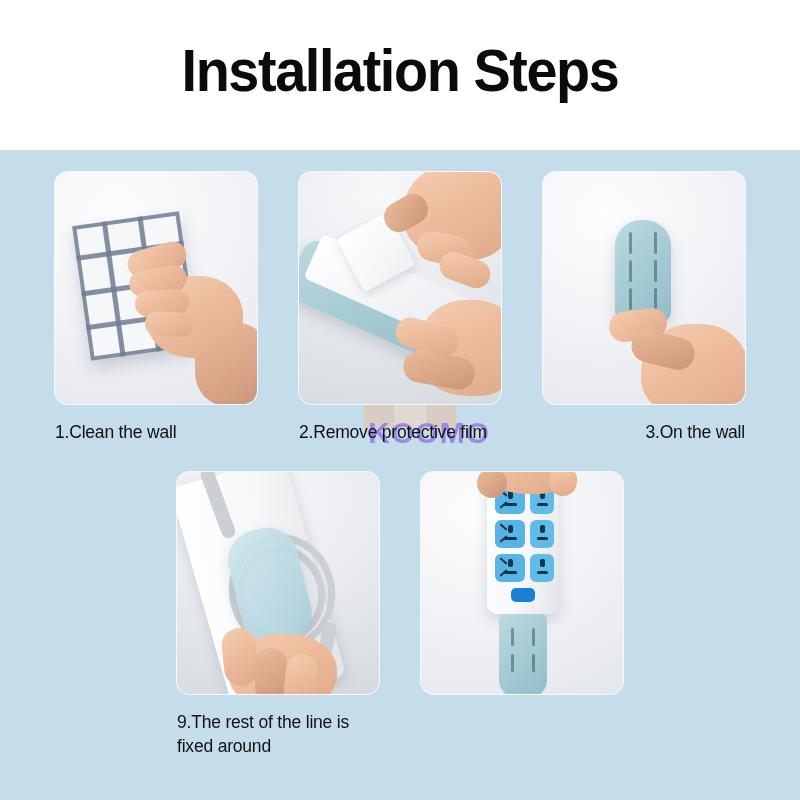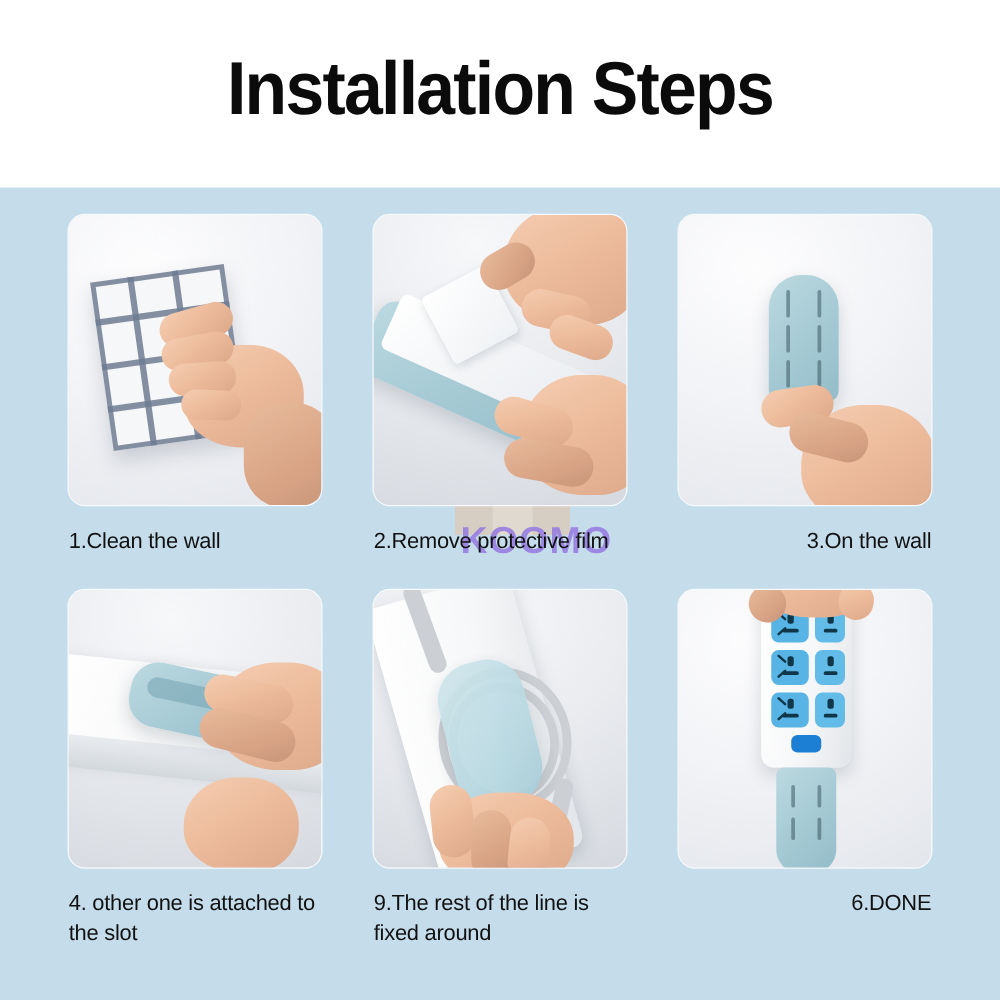--- a/index.html
+++ b/index.html
@@ -342,43 +342,20 @@
             </div>
           </div>
         </div>
         <div class="caption centered">3.On the wall</div>
       </div>
 
     </div>
 
     <div class="step-row" id="step-row-2">
 
-      <div class="step-cell">
-        <div class="photo-card r2">
-          <div class="scene">
-            <div class="wall-grey"></div>
-
-            <div class="strip-body soft-shadow" style="left:-24px; top:62px; width:250px; height:78px; transform:rotate(6deg);"></div>
-            <div style="position:absolute; left:-24px; top:126px; width:250px; height:26px; transform:rotate(6deg);
-                        background:linear-gradient(180deg,#e9ecef,#d3d8dd); border-radius:0 0 10px 10px;"></div>
-
-            <div class="teal soft-shadow" style="position:absolute; left:48px; top:66px; width:122px; height:52px; border-radius:22px; transform:rotate(12deg);"></div>
-            <div style="position:absolute; left:62px; top:78px; width:94px; height:16px; border-radius:8px; transform:rotate(12deg);
-                        background:rgba(120,165,180,0.6);"></div>
-
-            <div>
-              <div class="palm skin" style="left:118px; top:58px; width:104px; height:86px;"></div>
-              <div class="finger skin" style="left:108px; top:72px; width:72px; height:30px; transform:rotate(12deg);"></div>
-              <div class="finger skin-dk" style="left:104px; top:100px; width:78px; height:32px; transform:rotate(14deg);"></div>
-              <div class="palm skin" style="left:92px; top:150px; width:92px; height:76px;"></div>
-            </div>
-          </div>
-        </div>
-        <div class="caption">4. other one is attached to the slot</div>
-      </div>
 
       <div class="step-cell">
         <div class="photo-card r2">
           <div class="scene">
             <div class="wall-grey"></div>
 
             <div class="strip-body soft-shadow" style="left:22px; top:-4px; width:118px; height:228px; transform:rotate(-16deg); transform-origin:center;"></div>
 
             <div class="cable" style="left:52px; top:62px; width:92px; height:102px; transform:rotate(-12deg);"></div>
             <div class="cable" style="left:60px; top:74px; width:74px; height:82px; transform:rotate(-12deg);"></div>
@@ -447,19 +424,18 @@
               <div class="slot" style="right:12px; top:40px; height:18px;"></div>
             </div>
 
             <div>
               <div class="palm skin" style="left:62px; top:-34px; width:92px; height:56px;"></div>
               <div class="finger skin-dk" style="left:56px; top:-4px; width:30px; height:30px; transform:rotate(-14deg);"></div>
               <div class="finger skin" style="left:128px; top:-6px; width:28px; height:30px; transform:rotate(10deg);"></div>
             </div>
           </div>
         </div>
-        <div class="caption centered">6.DONE</div>
       </div>
 
     </div>
 
   </div>
 </div>
 
 </body></html>

